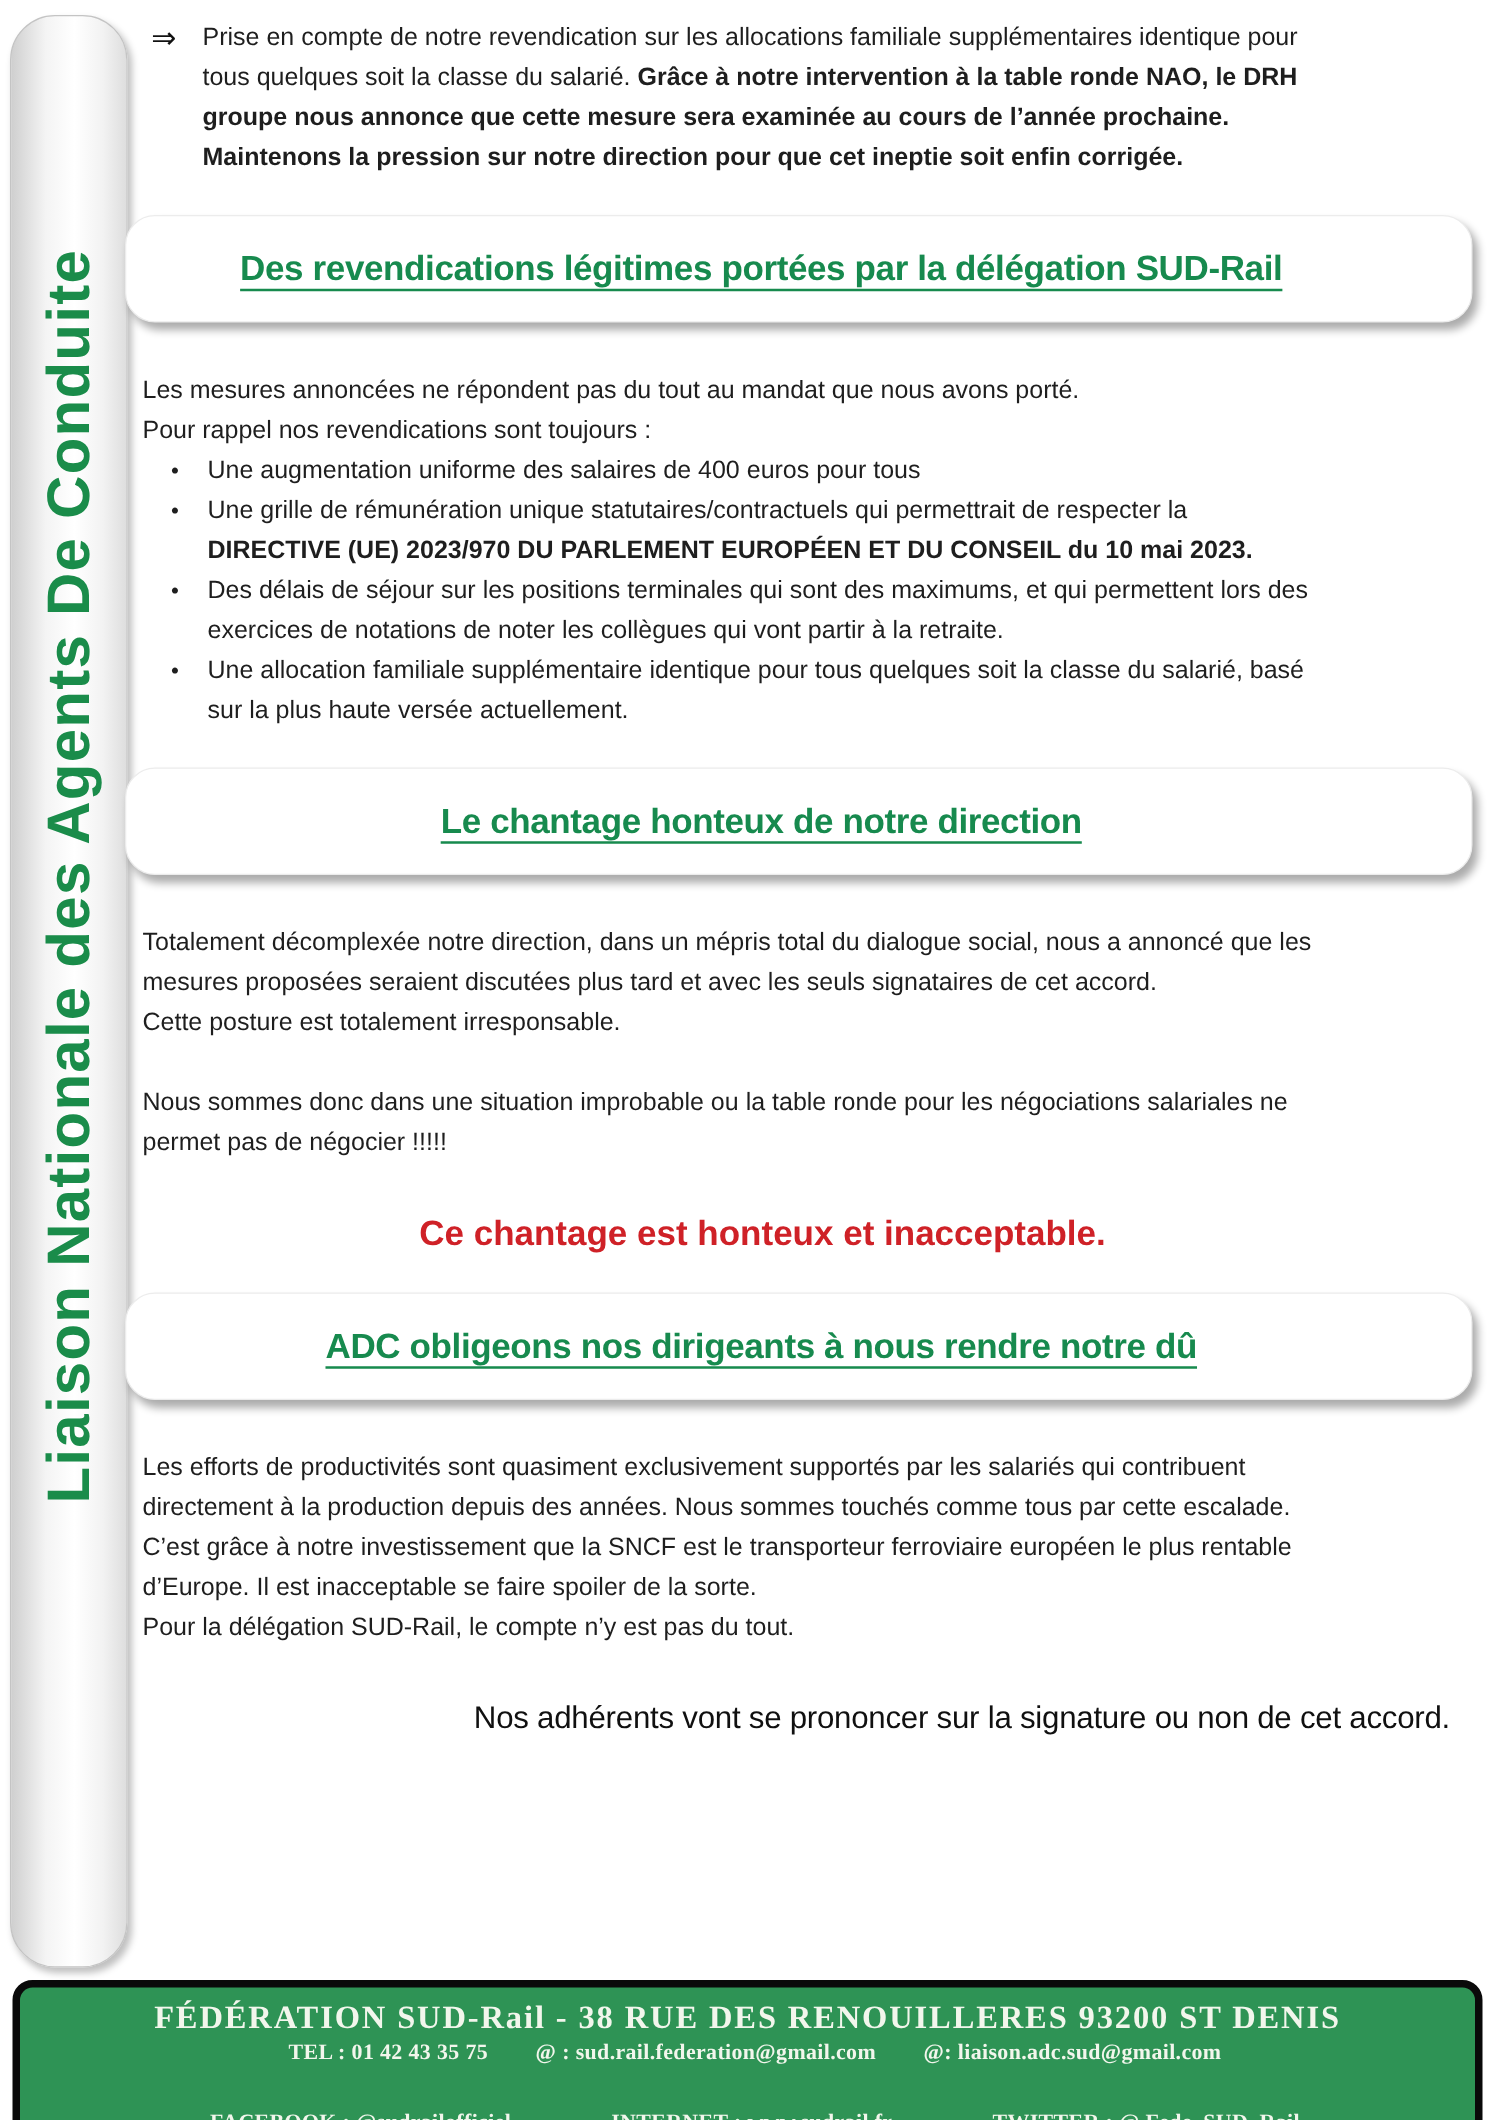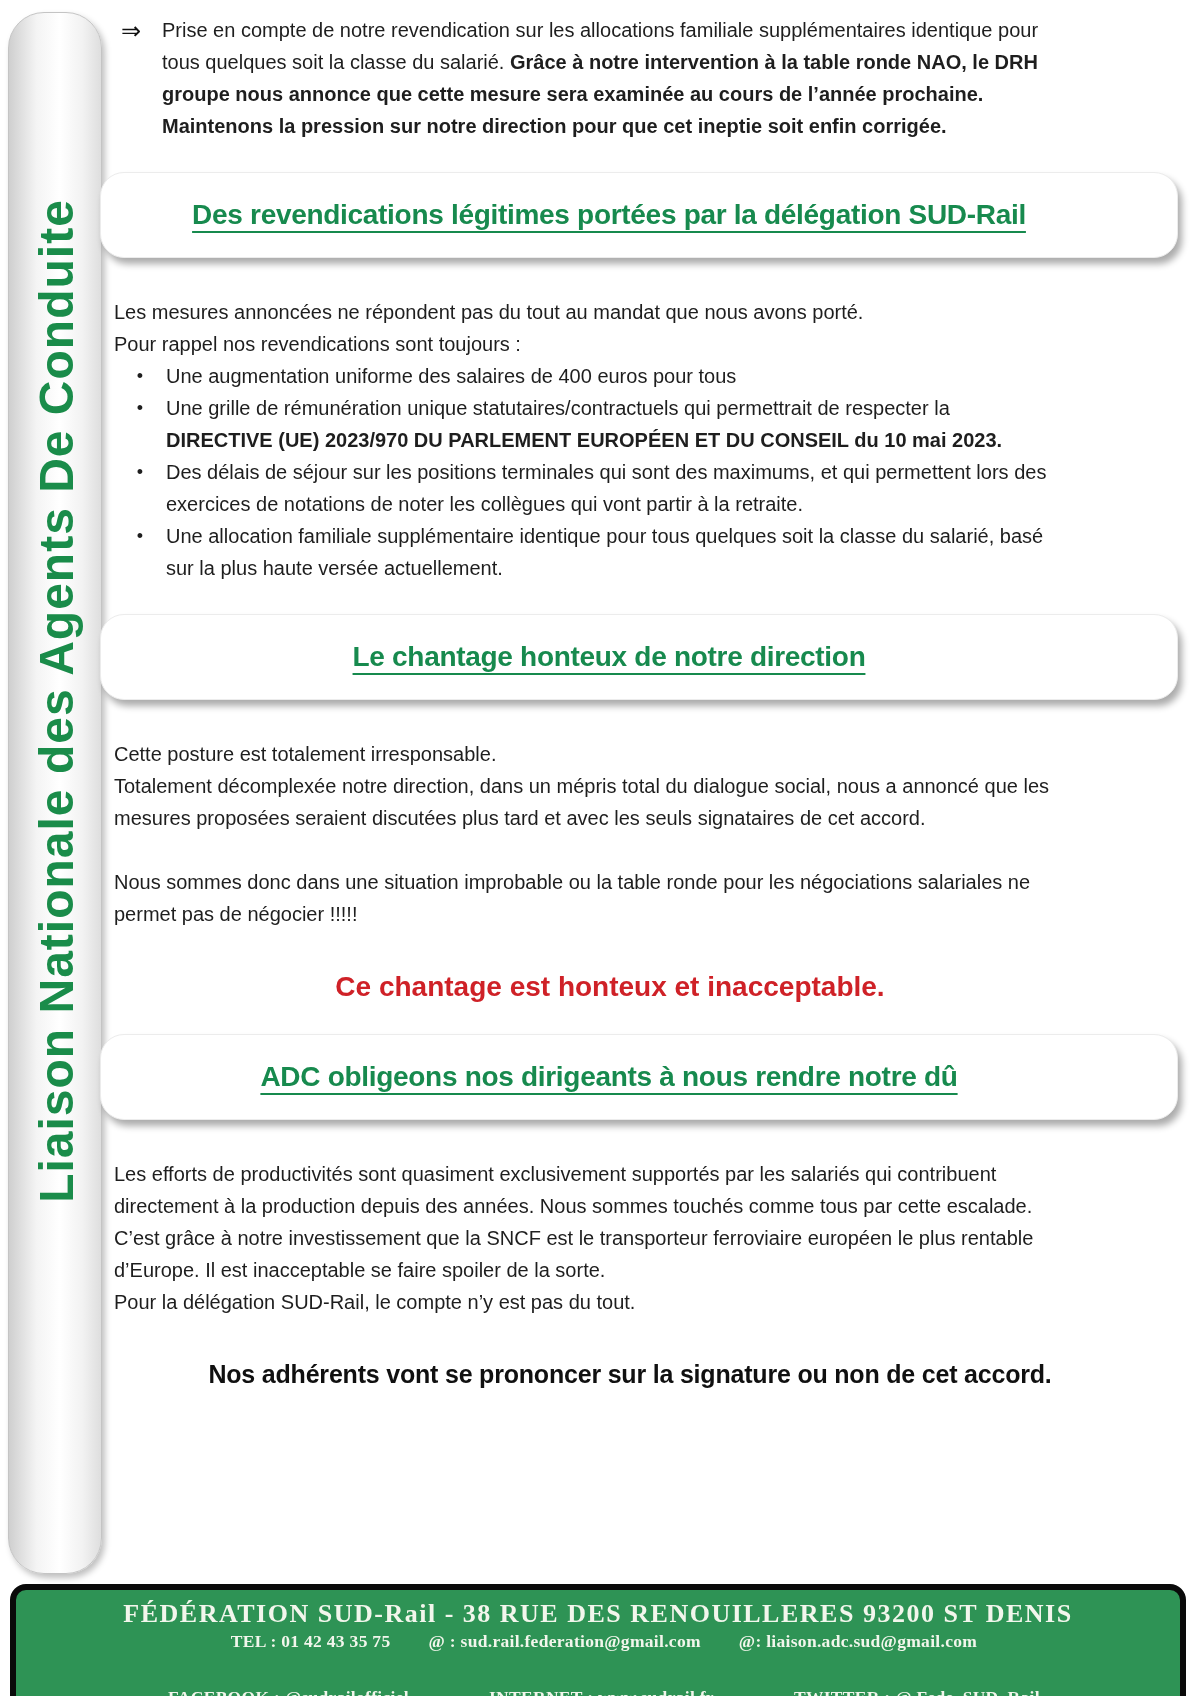--- a/index.html
+++ b/index.html
@@ -42,22 +42,22 @@
   }
   .para{width:952px;margin:0 0 0 14px;}
   .bullet-item{display:flex;margin-left:14px;}
   .bullet-item .dot{width:52px;flex:0 0 52px;text-align:center;font-size:18px;}
   .bullet-item .bullet-text{width:892px;}
   .red-line{
     margin-top:40px;width:1020px;text-align:center;
     color:#cf2127;font-weight:bold;font-size:28px;line-height:34px;
   }
   .bold-line{
-    margin-top:40px;width:1060px;text-align:center;
-    color:#101010;font-weight:bold;font-size:25px;line-height:32px;letter-spacing:-0.2px;
+    margin-top:40px;width:1060px;text-align:right;
+    color:#101010;font-weight:normal;font-size:25px;line-height:32px;letter-spacing:-0.2px;
   }
   
   .footer{
     position:absolute;left:10px;top:1584px;width:1176px;height:132px;box-sizing:border-box;
     background:#2e9355;border:6px solid #0a0a0a;border-radius:16px;
     color:#f2f6ec;text-align:center;
     font-family:"Liberation Serif","DejaVu Serif",serif;font-weight:bold;
   }
   .footer-line1{margin-top:9px;font-size:26px;letter-spacing:1.5px;line-height:30px;}
   .footer-line2,.footer-line3{
@@ -97,22 +97,22 @@
         <div class="bullet-text"><span>Des délais de séjour sur les positions terminales qui sont des maximums, et qui permettent lors des exercices de notations de noter les collègues qui vont partir à la retraite.</span></div>
       </div>
       <div class="bullet-item">
         <span class="dot">•</span>
         <div class="bullet-text"><span>Une allocation familiale supplémentaire identique pour tous quelques soit la classe du salarié, basé sur la plus haute versée actuellement.</span></div>
       </div>
     </div>
     <div class="heading-card">
       <h2>Le chantage honteux de notre direction</h2>
     </div>
+    <div class="para"><span>Totalement décomplexée notre direction, dans un mépris total du dialogue social, nous a annoncé que les mesures proposées seraient discutées plus tard et avec les seuls signataires de cet accord.</span></div>
     <div class="para"><span>Cette posture est totalement irresponsable.</span></div>
-    <div class="para"><span>Totalement décomplexée notre direction, dans un mépris total du dialogue social, nous a annoncé que les mesures proposées seraient discutées plus tard et avec les seuls signataires de cet accord.</span></div>
     <div class="para">&nbsp;</div>
     <div class="para"><span>Nous sommes donc dans une situation improbable ou la table ronde pour les négociations salariales ne permet pas de négocier !!!!!</span></div>
     <div class="red-line">Ce chantage est honteux et inacceptable.</div>
     <div class="heading-card">
       <h2>ADC obligeons nos dirigeants à nous rendre notre dû</h2>
     </div>
     <div class="para"><span>Les efforts de productivités sont quasiment exclusivement supportés par les salariés qui contribuent directement à la production depuis des années. Nous sommes touchés comme tous par cette escalade. C’est grâce à notre investissement que la SNCF est le transporteur ferroviaire européen le plus rentable d’Europe. Il est inacceptable se faire spoiler de la sorte.</span></div>
     <div class="para"><span>Pour la délégation SUD-Rail, le compte n’y est pas du tout.</span></div>
     <div class="bold-line">Nos adhérents vont se prononcer sur la signature ou non de cet accord.</div>
   </div>

